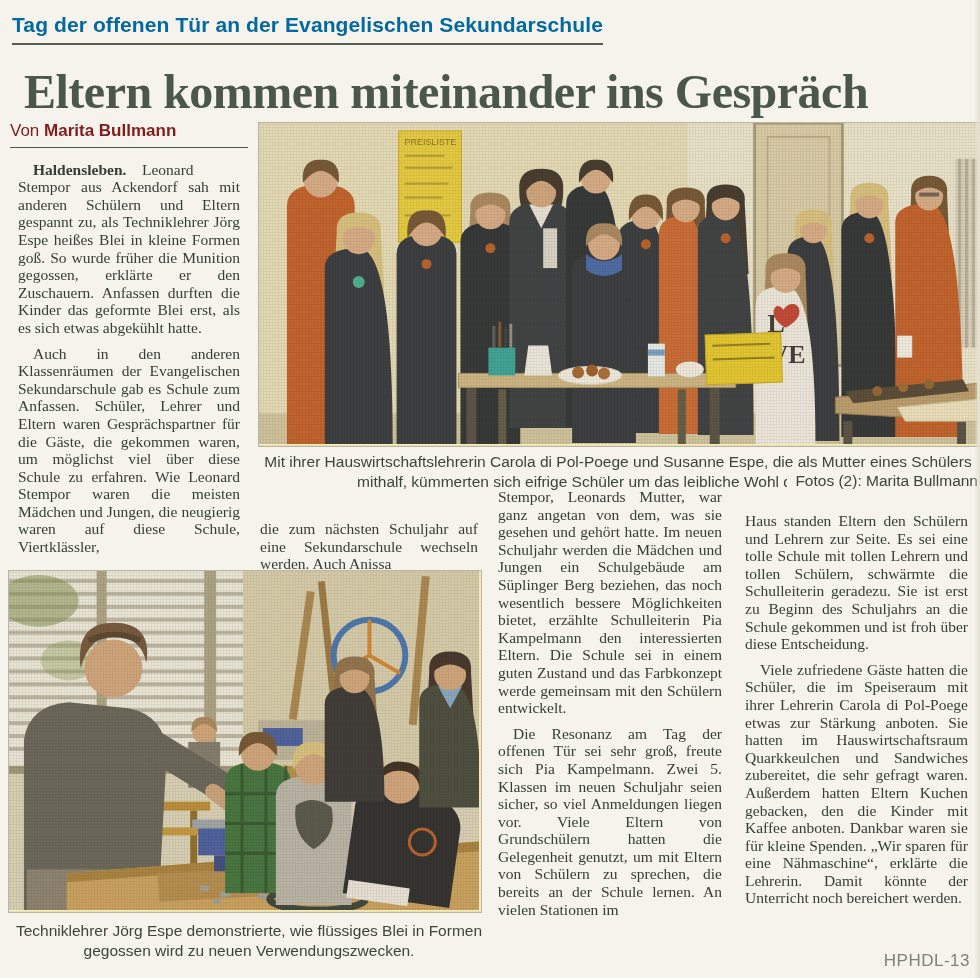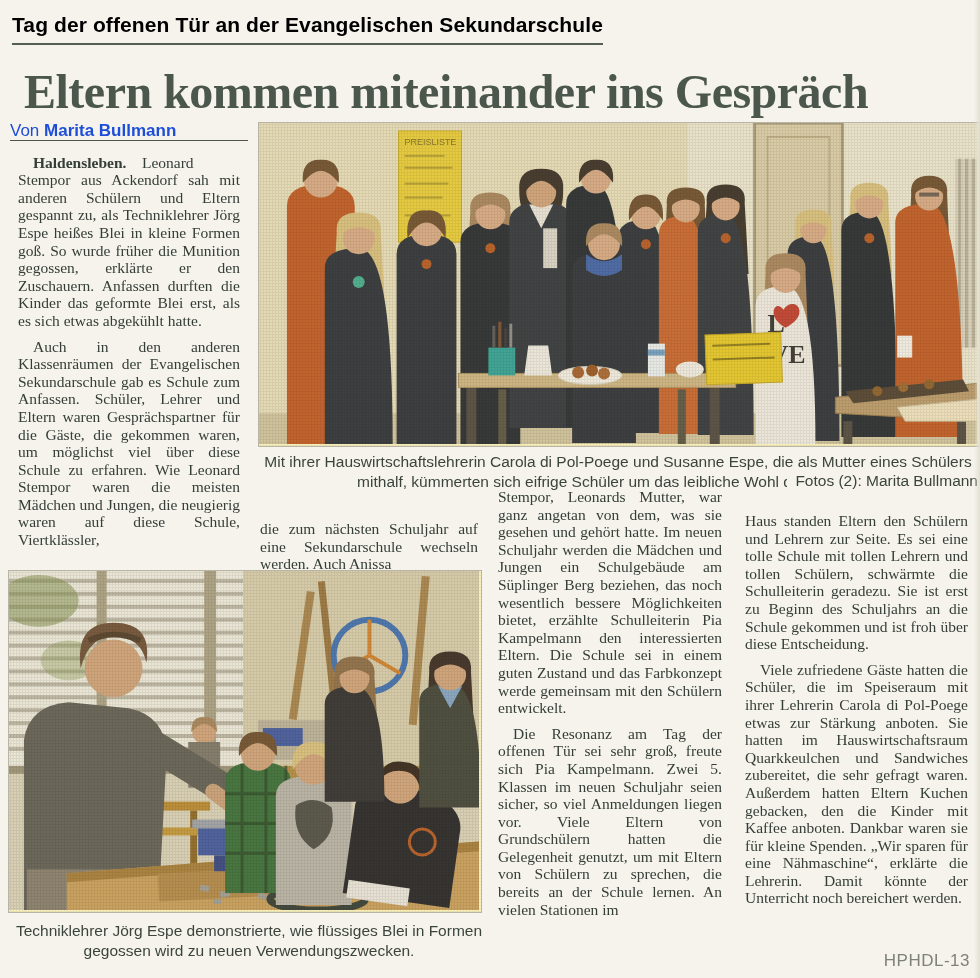--- a/index.html
+++ b/index.html
@@ -1,33 +1,33 @@
 <!DOCTYPE html>
 <html><head>
 <meta charset="utf-8">
 <style>
   html,body{margin:0;padding:0;background:#f5f3ec;}
   body{position:relative;width:980px;height:978px;overflow:hidden;
        font-family:"Liberation Serif","DejaVu Serif",serif;color:#39423a;}
   .kicker{position:absolute;left:12px;top:13px;display:inline-block;
           font-family:"Liberation Sans","DejaVu Sans",sans-serif;
-          font-size:21px;font-weight:600;color:#000000;letter-spacing:.1px;
+          font-size:21px;font-weight:600;color:#0369a1;letter-spacing:.1px;
           padding-bottom:6px;border-bottom:2px solid #555e53;}
   .headline{position:absolute;left:8px;top:48px;width:972px;white-space:nowrap;
             font-size:48px;font-weight:700;color:#4b574d;letter-spacing:-.5px;}
   .col{position:absolute;text-align:justify;font-size:15.5px;line-height:17.6px;
        color:#343e37;overflow:hidden;}
   .col p{margin:8px;}
   .col p.indent{text-indent:15px;}
   .col1{left:10px;top:122px;width:238px;height:443px;}
   .col2{left:252px;top:512px;width:234px;height:58px;}
   .col3{left:490px;top:480px;width:240px;height:452px;}
   .col4{left:737px;top:504px;width:239px;height:452px;}
   .byline{font-family:"Liberation Sans","DejaVu Sans",sans-serif;font-size:17px;
-          color:#1d4ed8;border-bottom:1.5px solid #4c544b;
+          color:#7f1d1d;padding-bottom:7px;border-bottom:1.5px solid #4c544b;
           margin-bottom:13px;text-align:left;}
   .byline b{font-weight:700;}
   .photo{position:absolute;border:1px solid #b9b5a6;background:#fef9c3;overflow:hidden;}
   .photo1{left:258px;top:122px;width:720px;height:323px;}
   .photo2{left:8px;top:570px;width:472px;height:341px;}
   .photo svg{display:block;}
   .halftone{position:absolute;inset:0;pointer-events:none;opacity:.45;
             background-image:radial-gradient(#00000026 1px,transparent 1.35px);
             background-size:3px 3px;}
   .tint{position:absolute;inset:0;pointer-events:none;background:#d8c69022;}

